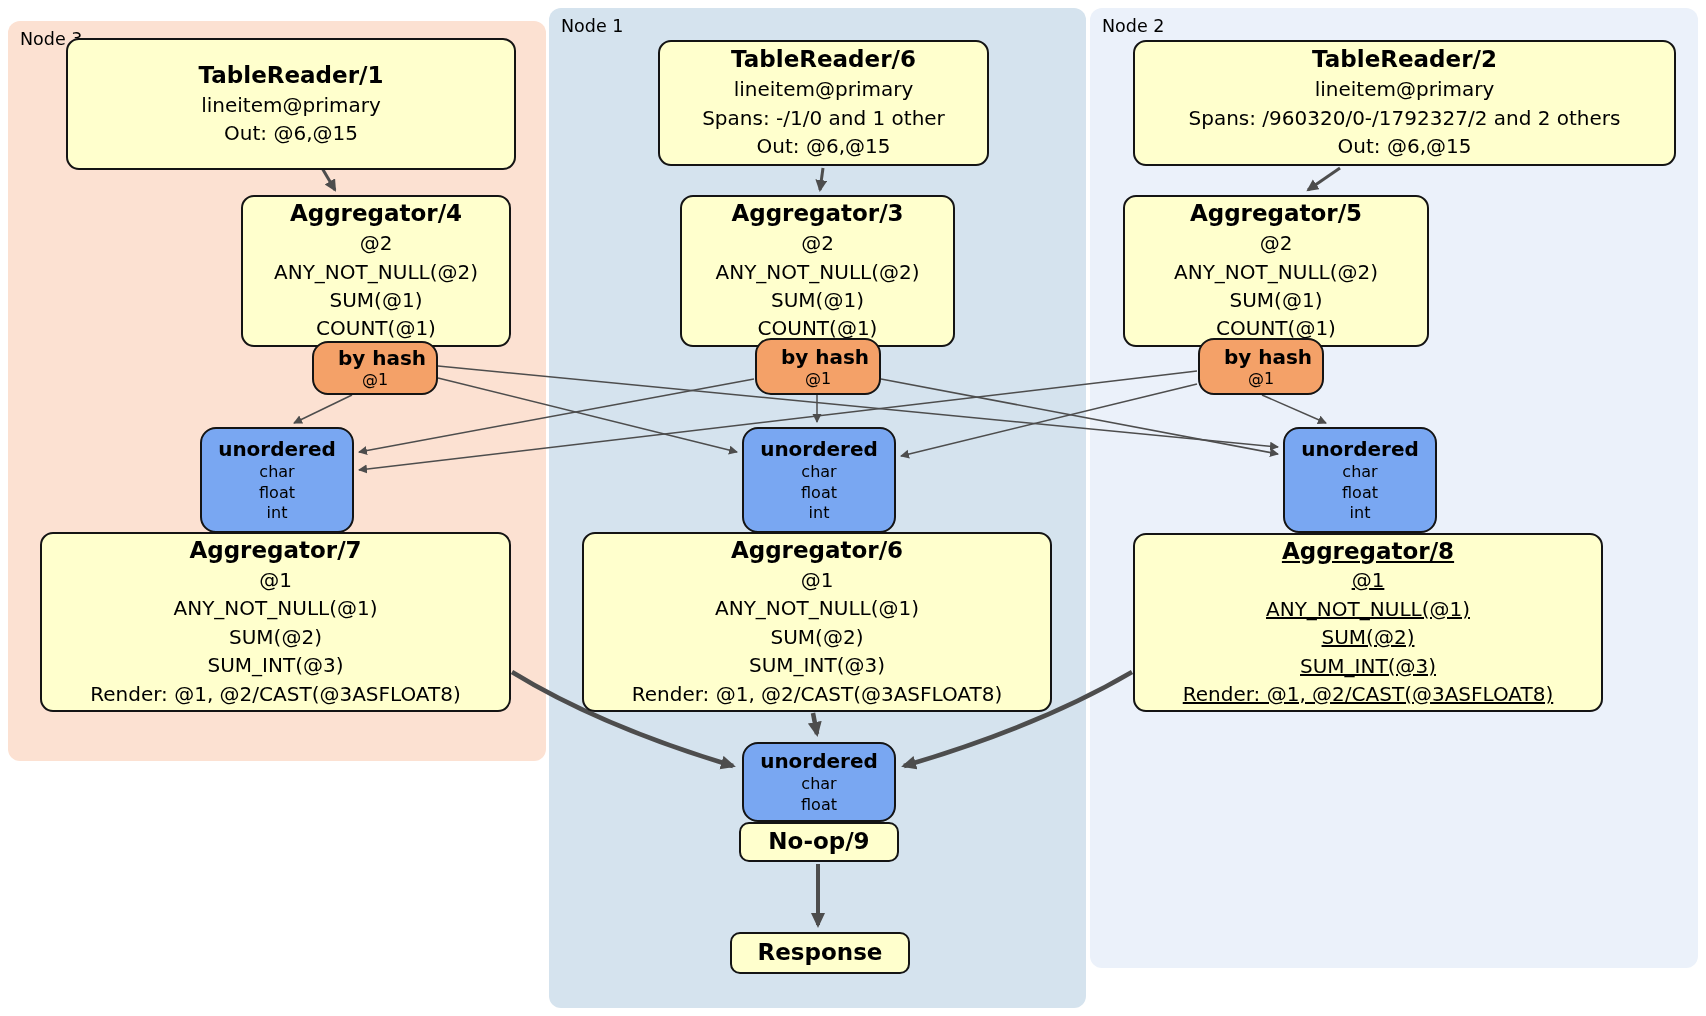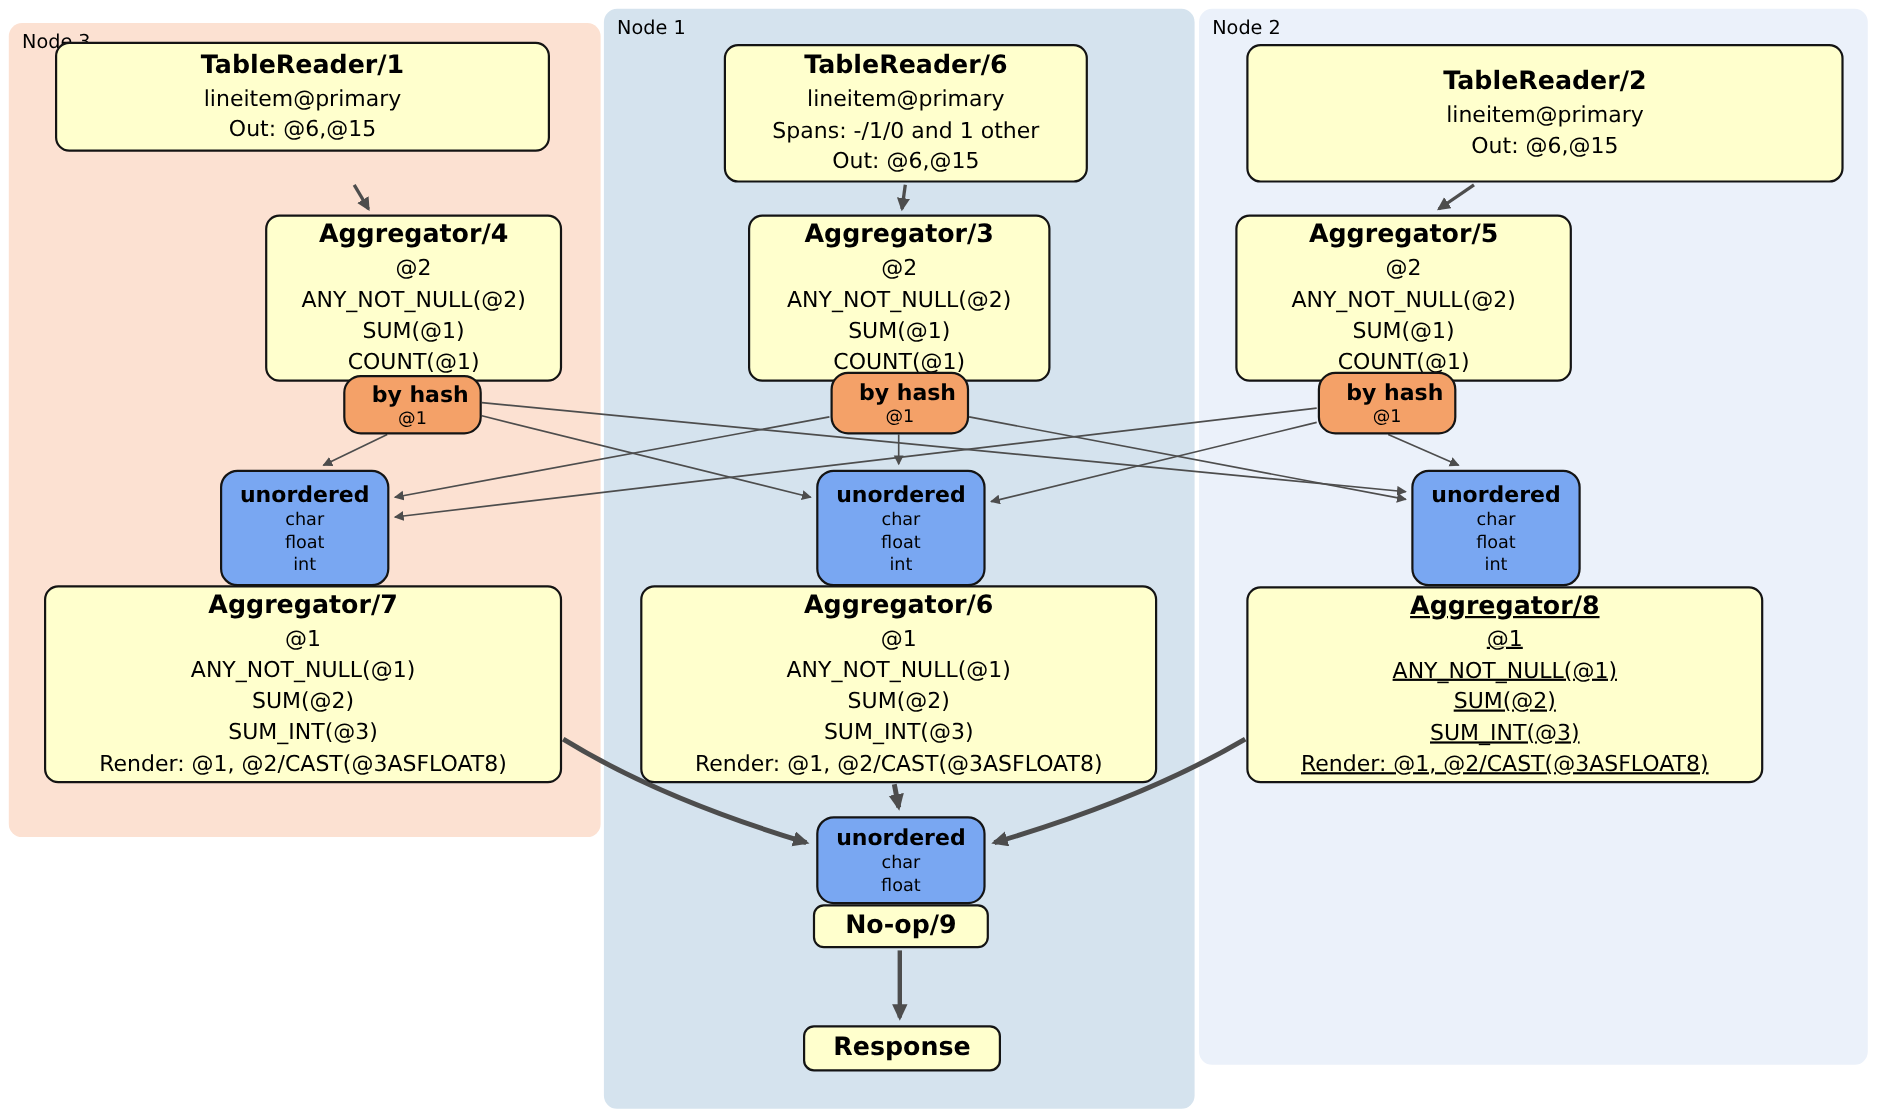--- a/index.html
+++ b/index.html
@@ -64,21 +64,21 @@
     <line x1="1197" y1="384" x2="901" y2="456" stroke="#4d4d4d" stroke-width="1.5" marker-end="url(#ah-s)"></line>
     <line x1="1262" y1="395" x2="1326" y2="423" stroke="#4d4d4d" stroke-width="1.5" marker-end="url(#ah-s)"></line>
 
     <path d="M512,672 Q600,726 733,766" fill="none" stroke="#4d4d4d" stroke-width="4.5" marker-end="url(#ah-b)"></path>
     <line x1="813" y1="713" x2="817" y2="734" stroke="#4d4d4d" stroke-width="4.5" marker-end="url(#ah-b)"></line>
     <path d="M1132,672 Q1040,726 904,766" fill="none" stroke="#4d4d4d" stroke-width="4.5" marker-end="url(#ah-b)"></path>
 
     <line x1="818" y1="864" x2="818" y2="925" stroke="#4d4d4d" stroke-width="4" marker-end="url(#ah-b)"></line>
   </svg>
 
-  <div class="box proc" style="left:50px;top:38px;width:450px;height:100px;">
+  <div class="box proc" style="left:66px;top:38px;width:450px;height:132px;">
     <div class="title">TableReader/1</div>
     <div class="line">lineitem@primary</div>
     <div class="line">Out: @6,@15</div>
   </div>
   <div class="box proc" style="left:241px;top:195px;width:270px;height:152px;">
     <div class="title">Aggregator/4</div>
     <div class="line">@2</div>
     <div class="line">ANY_NOT_NULL(@2)</div>
     <div class="line">SUM(@1)</div>
     <div class="line">COUNT(@1)</div>
@@ -130,20 +130,21 @@
     <div class="line">@1</div>
     <div class="line">ANY_NOT_NULL(@1)</div>
     <div class="line">SUM(@2)</div>
     <div class="line">SUM_INT(@3)</div>
     <div class="line">Render: @1, @2/CAST(@3ASFLOAT8)</div>
   </div>
 
   <div class="box proc" style="left:1133px;top:40px;width:543px;height:126px;">
     <div class="title">TableReader/2</div>
     <div class="line">lineitem@primary</div>
+    <div class="line">Spans: /960320/0-/1792327/2 and 2 others</div>
     <div class="line">Out: @6,@15</div>
   </div>
   <div class="box proc" style="left:1123px;top:195px;width:306px;height:152px;">
     <div class="title">Aggregator/5</div>
     <div class="line">@2</div>
     <div class="line">ANY_NOT_NULL(@2)</div>
     <div class="line">SUM(@1)</div>
     <div class="line">COUNT(@1)</div>
   </div>
   <div class="box router" style="left:1198px;top:338px;width:126px;height:57px;">

